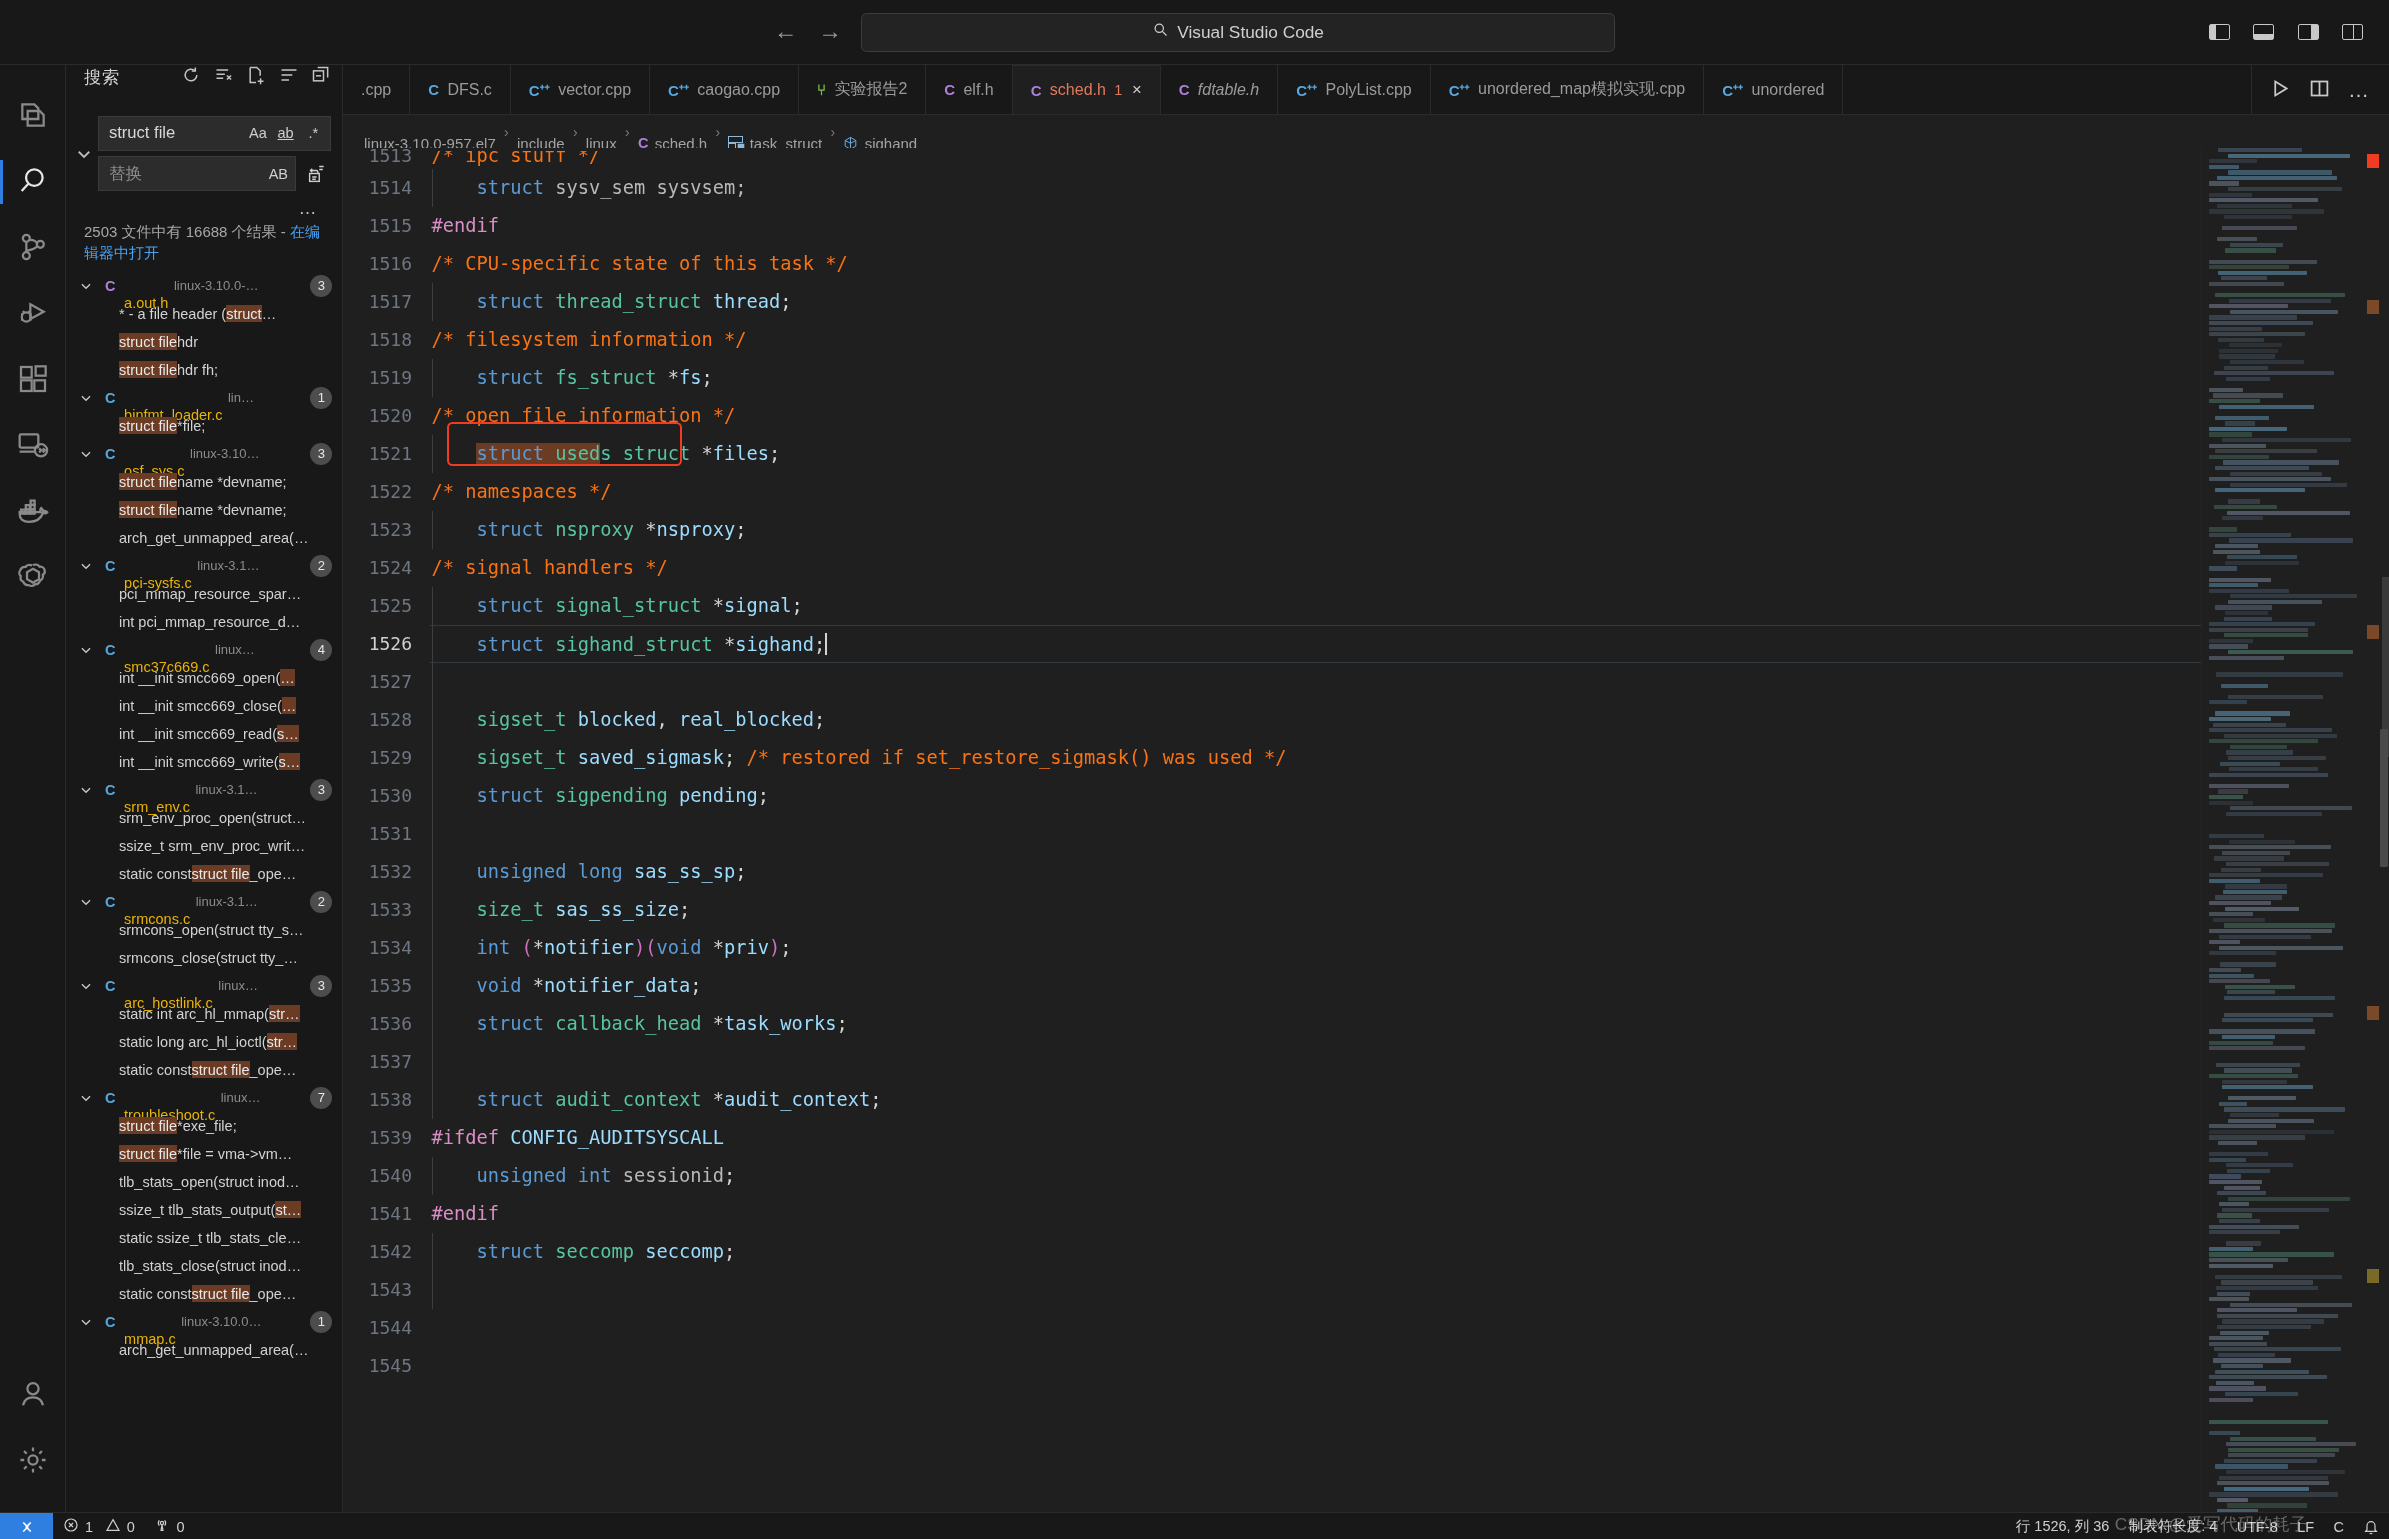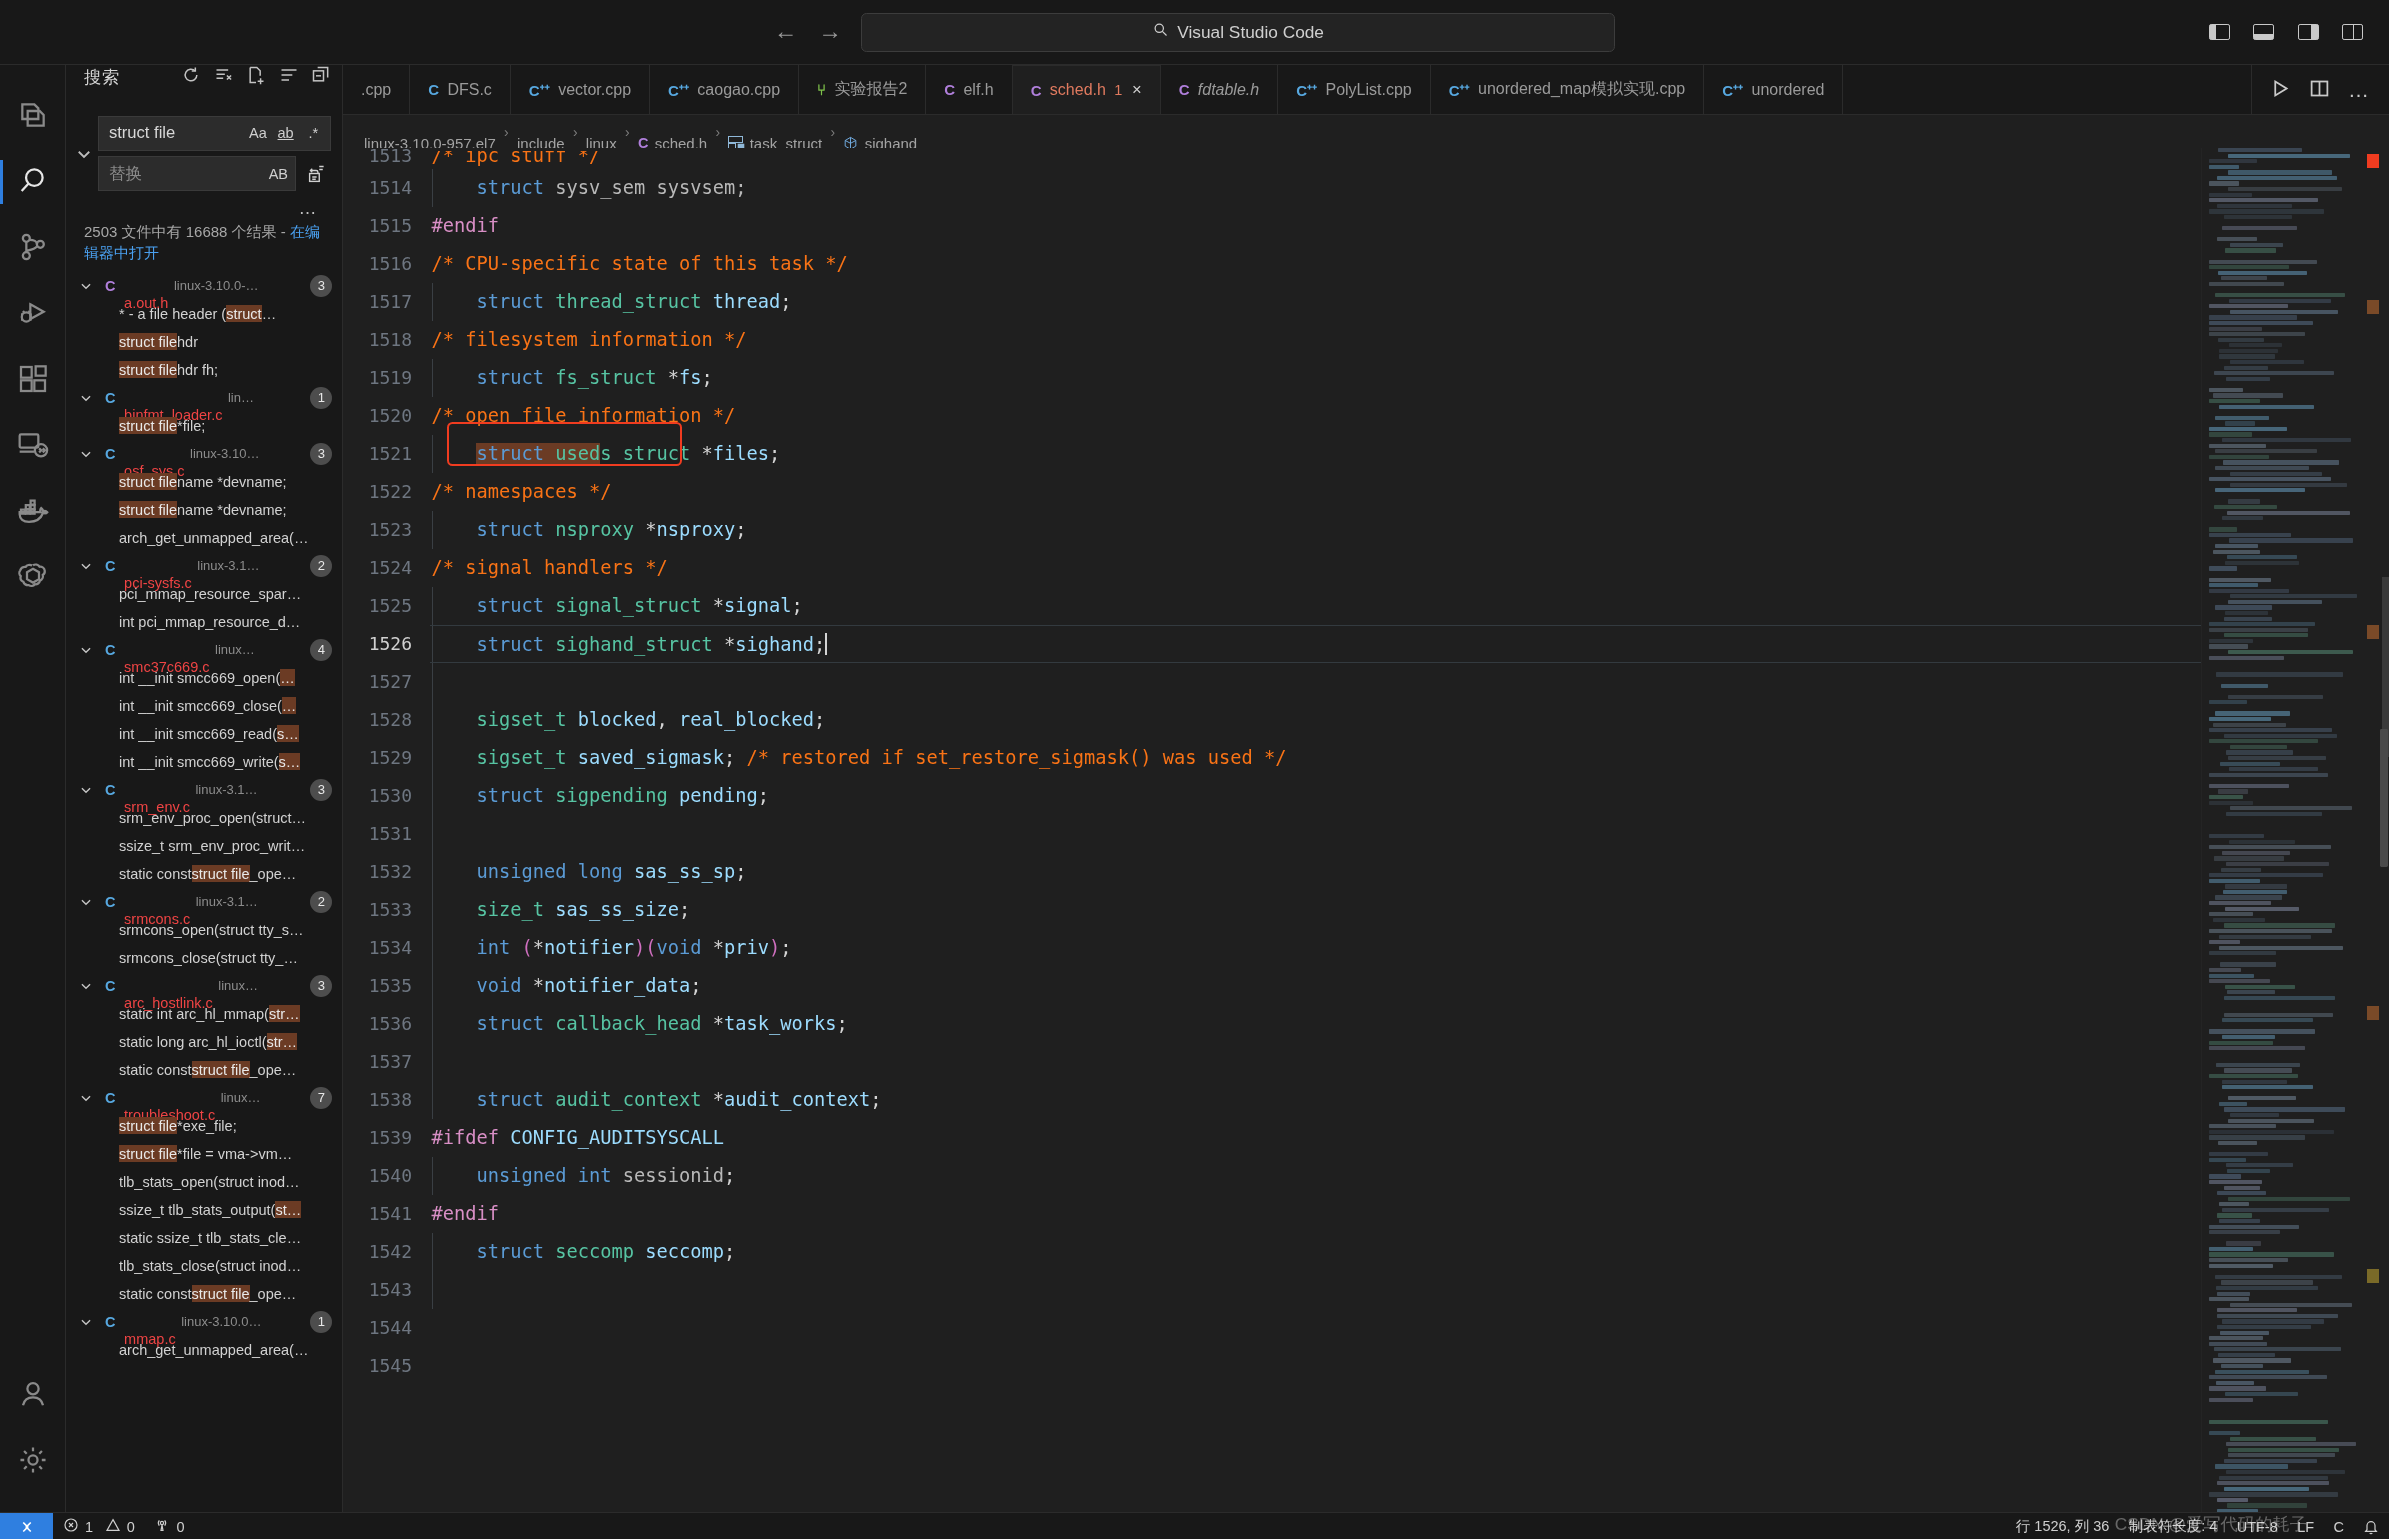--- a/index.html
+++ b/index.html
@@ -92,21 +92,21 @@
 
   .results { flex: 1; overflow: hidden; padding-top: 1.4px; }
   .res-file {
     display: flex; align-items: center; height: 28px; padding-left: 12.5px; gap: 5.5px; white-space: nowrap;
   }
   .res-file .chev { width: 18px; color: #c4c4c4; display:flex;align-items:center; }
   .res-file .chev svg { width:14px;height:14px;stroke:currentColor;fill:none;stroke-width:2.4; }
   .fi { font-weight: bold; font-size: 14.5px; width: 16.6px; text-align:center; }
   .fi.c { color: #57a8e0; }
   .fi.h { color: #b07fdb; }
-  .res-name { font-size: 14.5px; color: #ef4444; margin-top: 34px; }
+  .res-name { font-size: 14.5px; color: #eab308; margin-top: 34px; }
   .res-path { font-size: 13px; color: #8c8c8c; overflow: hidden; text-overflow: ellipsis; max-width: 119px; }
   .res-badge {
     margin-left: auto; margin-right: 9.7px; min-width: 22px; height: 22px; border-radius: 11px;
     background: #4d4d4d; color: #e8e8e8; font-size: 13px; display:flex;align-items:center;justify-content:center; padding: 0 5.5px;
   }
   .res-line {
     height: 28px; padding-left: 53px; display: flex; align-items: center;
     font-size: 14.5px; color: #d2d2d2; white-space: nowrap; overflow: hidden;
   }
   .res-line mark { background: #6b3b24; color: #e9e9e9; padding: 0.7px 0; }

